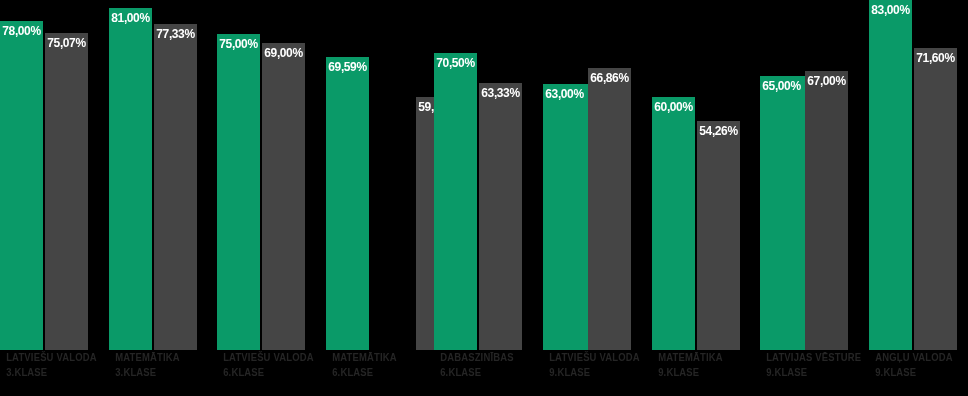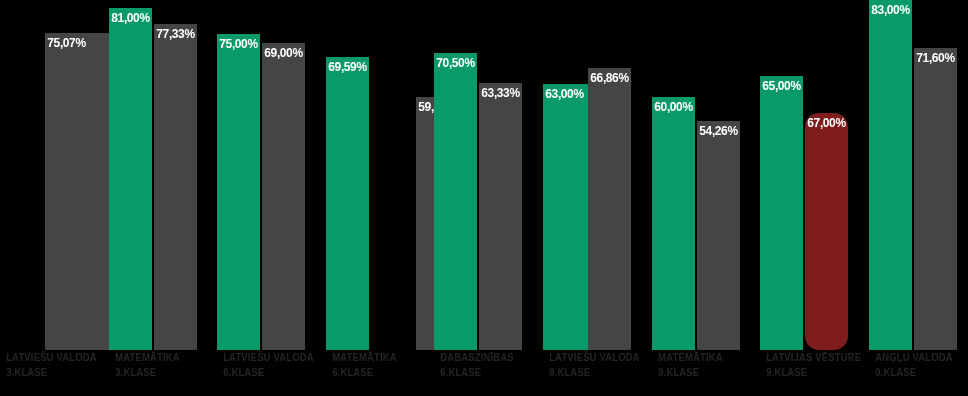--- a/index.html
+++ b/index.html
@@ -84,21 +84,24 @@
     transform-origin: center;
   }
 </style>
 </head>
 <body>
 
 <div id="chart-root">
 
   <div id="plot">
       <div class="group" style="left: 0px; width: 88px;">
-        <div class="bar gray" title="LATVIEŠU VALODA 3.KLASE — 75,07%" style="height: 317px; background: rgb(69, 69, 69); padding-left: 44px;">
+        <div class="bar green" title="LATVIEŠU VALODA 3.KLASE — 78,00%" style="height: 329px; background: rgb(10, 154, 104);">
+          <span class="bar-value">78,00%</span>
+        </div>
+        <div class="bar gray" title="LATVIEŠU VALODA 3.KLASE — 75,07%" style="height: 317px; background: rgb(69, 69, 69);">
           <span class="bar-value">75,07%</span>
         </div>
       </div>
       <div class="group" style="left: 109px; width: 80px;">
         <div class="bar green" title="MATEMĀTIKA 3.KLASE — 81,00%" style="height: 342px; background: rgb(10, 154, 104);">
           <span class="bar-value">81,00%</span>
         </div>
         <div class="bar gray" title="MATEMĀTIKA 3.KLASE — 77,33%" style="height: 326px; background: rgb(69, 69, 69);">
           <span class="bar-value">77,33%</span>
         </div>
@@ -137,24 +140,24 @@
       </div>
       <div class="group" style="left: 652px; width: 90px; text-decoration: underline;">
         <div class="bar green" title="MATEMĀTIKA 9.KLASE — 60,00%" style="height: 253px; background: rgb(10, 154, 104);">
           <span class="bar-value">60,00%</span>
         </div>
         <div class="bar gray" title="MATEMĀTIKA 9.KLASE — 54,26%" style="height: 229px; background: rgb(69, 69, 69);">
           <span class="bar-value">54,26%</span>
         </div>
       </div>
       <div class="group" style="left: 760px; width: 88px;">
-        <div class="bar green" title="LATVIJAS VĒSTURE 9.KLASE — 65,00%" style="height: 274px; background: rgb(10, 154, 104);">
+        <div class="bar green" title="LATVIJAS VĒSTURE 9.KLASE — 65,00%" style="height: 274px; background: rgb(10, 154, 104); padding-left: 26px;">
           <span class="bar-value">65,00%</span>
         </div>
-        <div class="bar gray" title="LATVIJAS VĒSTURE 9.KLASE — 67,00%" style="height: 237px; background: #7f1d1d; border-radius: 14px;">
+        <div class="bar gray" title="LATVIJAS VĒSTURE 9.KLASE — 67,00%" style="height: 279px; background: #404040;">
           <span class="bar-value">67,00%</span>
         </div>
       </div>
       <div class="group" style="left: 869px; width: 88px;">
         <div class="bar green" title="ANGĻU VALODA 9.KLASE — 83,00%" style="height: 350px; background: rgb(10, 154, 104);">
           <span class="bar-value">83,00%</span>
         </div>
         <div class="bar gray" title="ANGĻU VALODA 9.KLASE — 71,60%" style="height: 302px; background: rgb(69, 69, 69);">
           <span class="bar-value">71,60%</span>
         </div>

